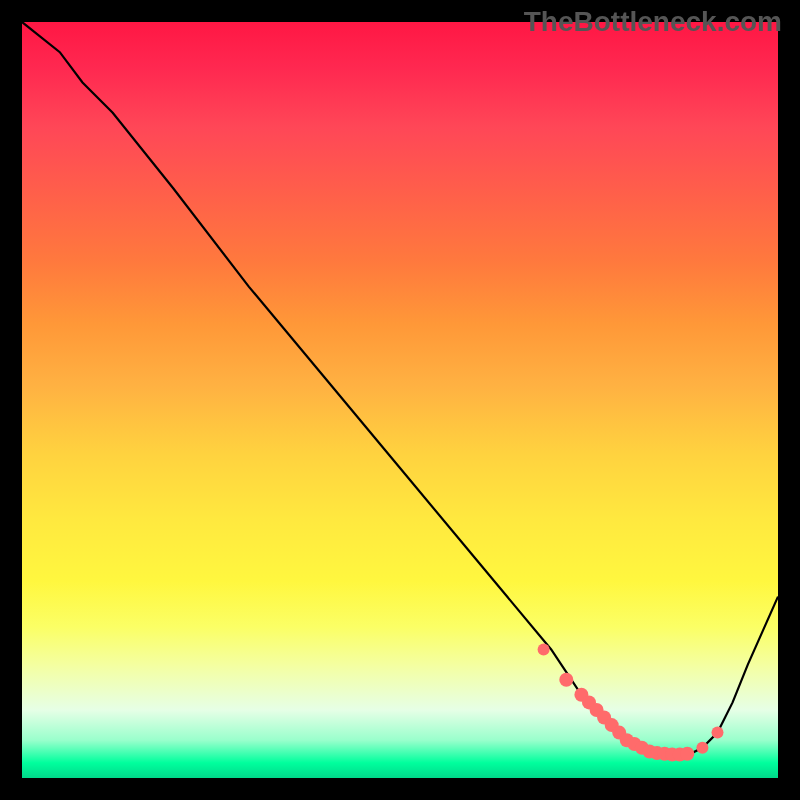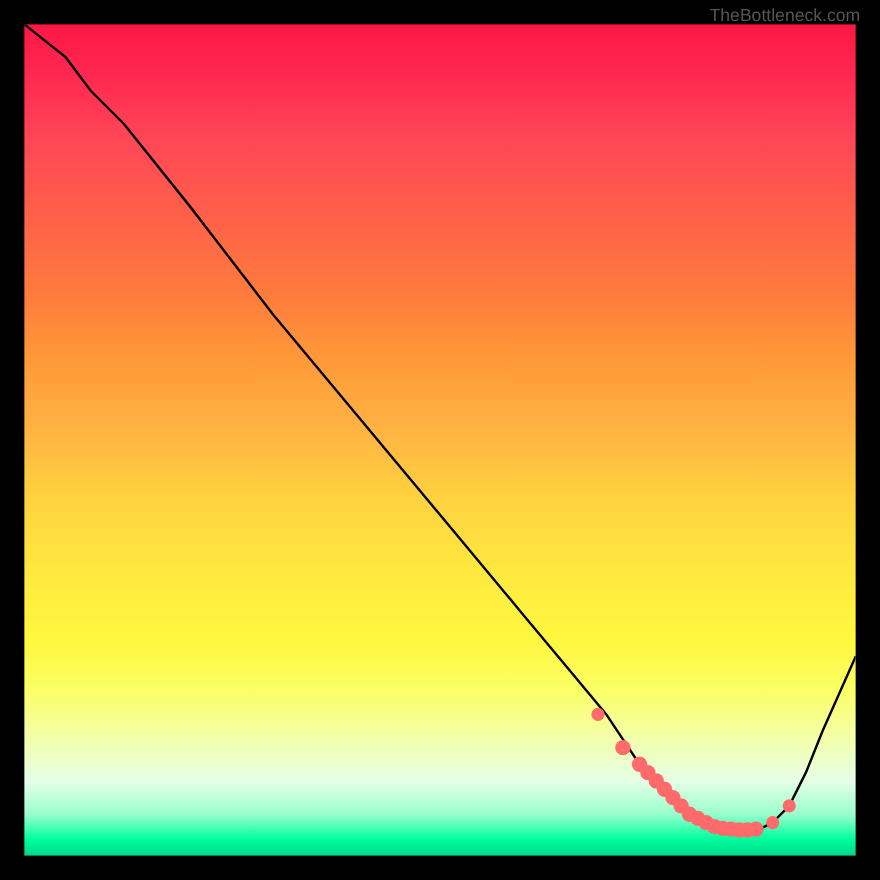--- a/index.html
+++ b/index.html
@@ -8,22 +8,22 @@
     height: 800px;
     background: #000;
     position: relative;
     font-family: Arial, sans-serif;
   }
   .watermark {
     position: absolute;
     top: 6px;
     right: 18px;
     color: #555;
-    font-size: 16px;
-    font-weight: normal;
+    font-size: 28px;
+    font-weight: bold;
     z-index: 10;
   }
   .plot-area {
     position: absolute;
     left: 22px;
     top: 22px;
     width: 756px;
     height: 756px;
     overflow: hidden;
   }

